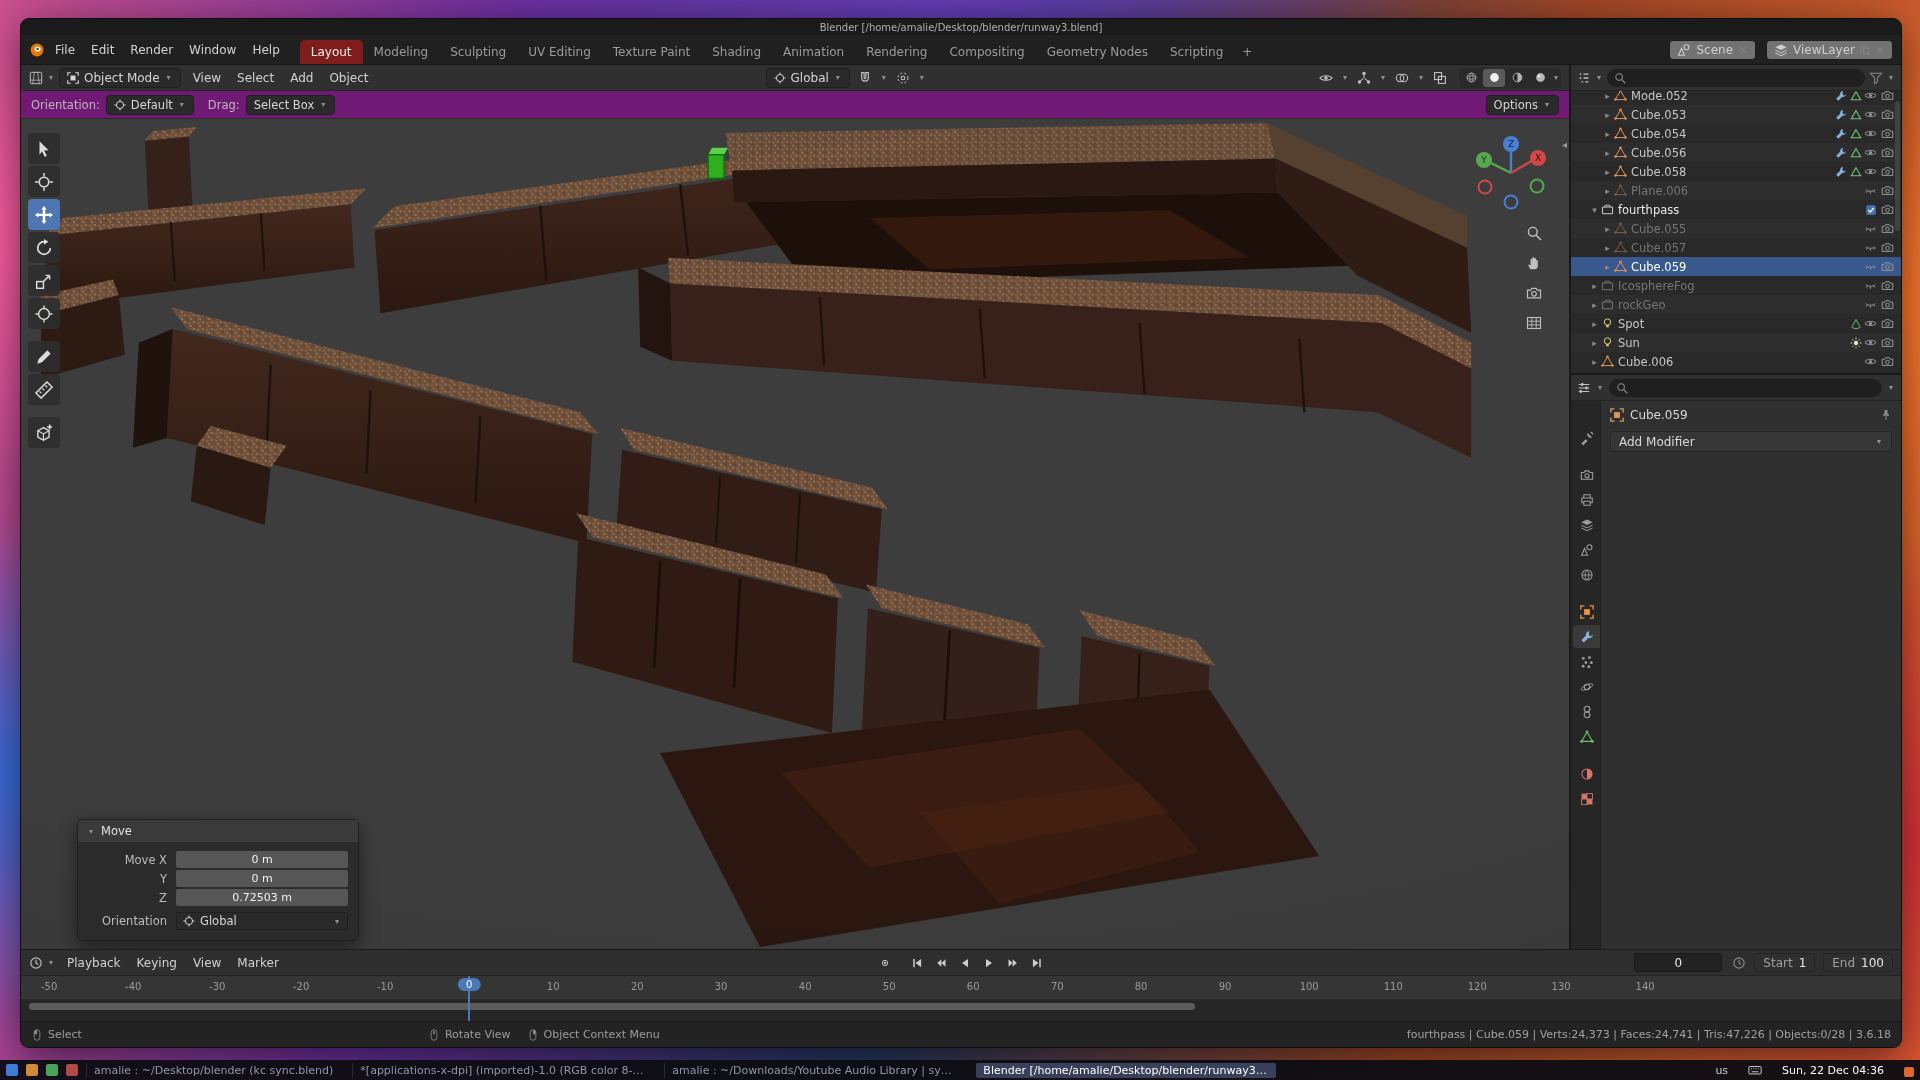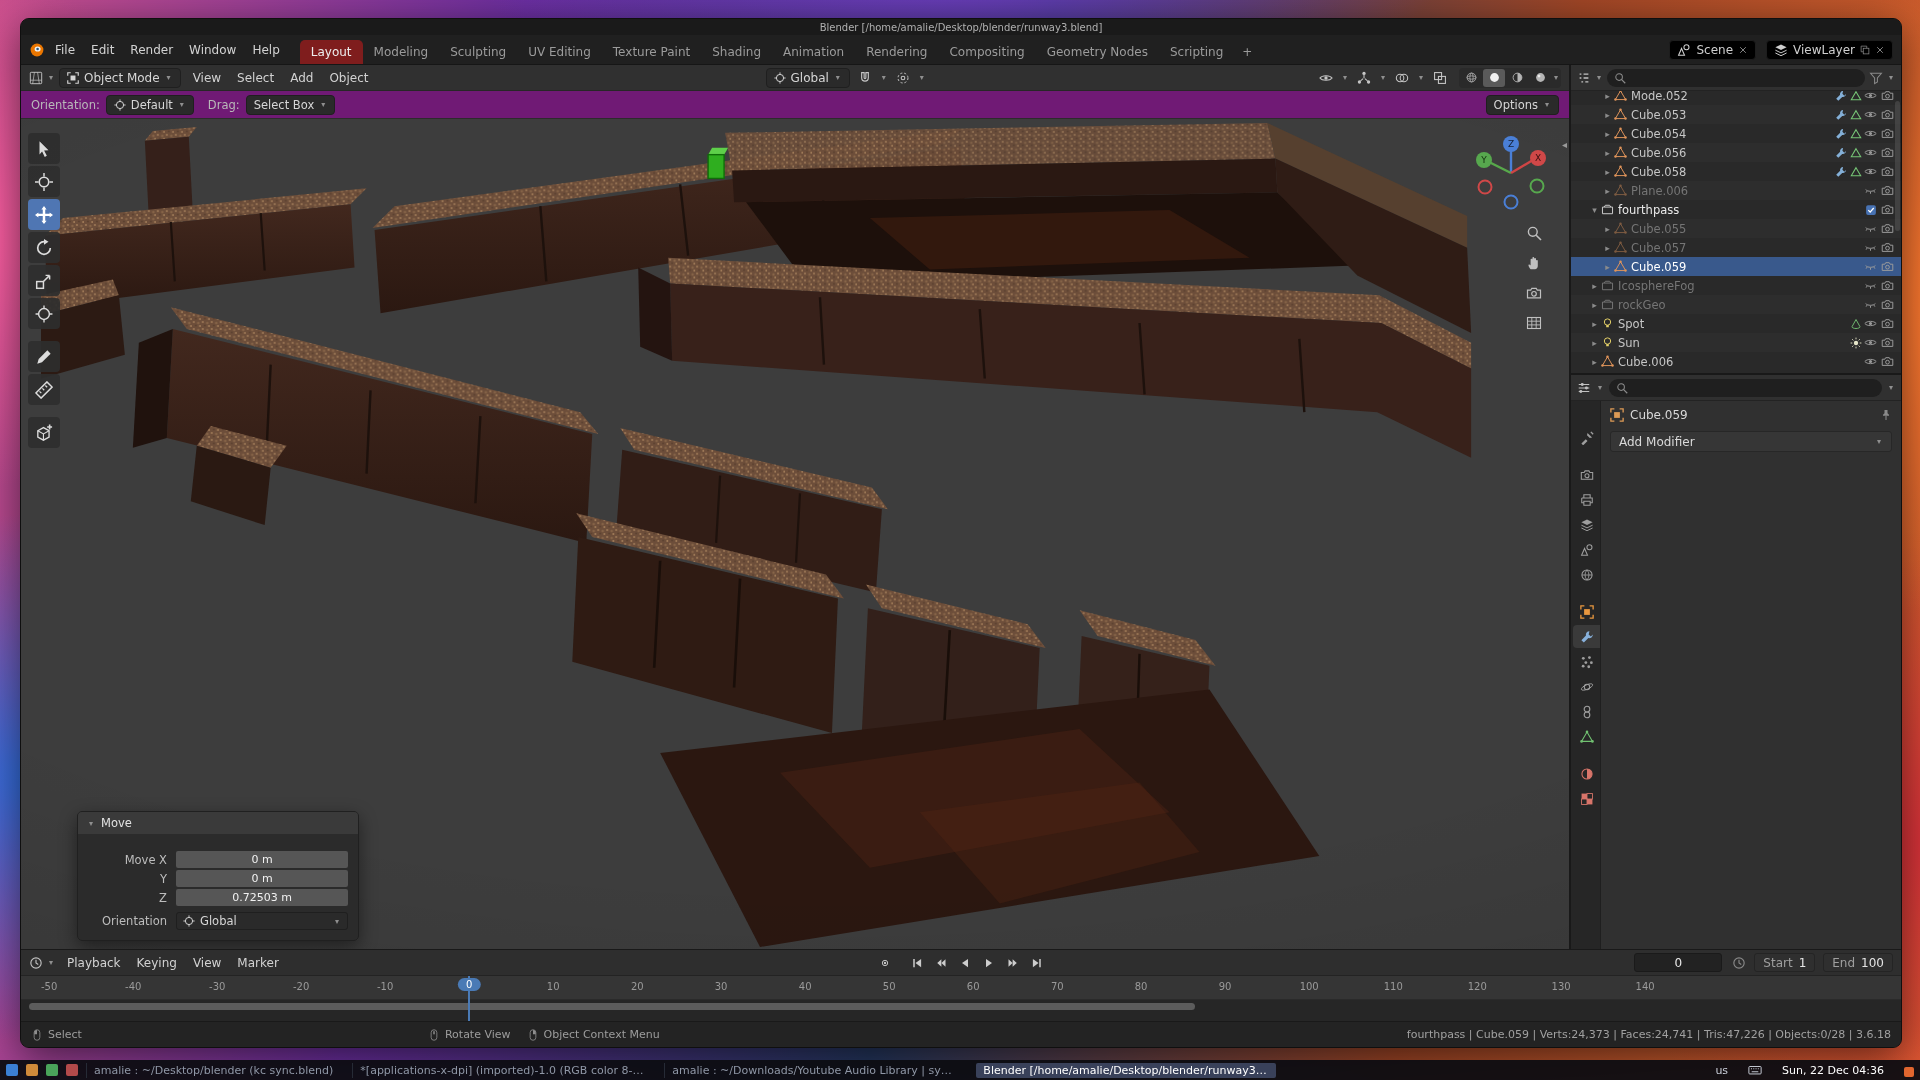--- a/index.html
+++ b/index.html
@@ -35,21 +35,21 @@
     font-size:10px;color:#b0b0b0;flex:none}
 
   
   .topbar{height:30px;background:#202020;display:flex;align-items:center;padding:0 8px;gap:2px;
     border-bottom:1px solid #161616;flex:none}
   .mi{padding:3px 8px;border-radius:3px;color:#d2d2d2;white-space:nowrap}
   .wsrow{display:flex;margin-left:10px;align-self:flex-end;height:26px;align-items:flex-end}
   .ws{padding:5px 11px;color:#9b9b9b;white-space:nowrap}
   .ws.active{background:#7f1d1d;color:#ededed;border-radius:5px 5px 0 0}
   .ws.add{padding:5px 8px}
-  .scnfield{display:flex;align-items:center;gap:5px;background:#000000;border:1px solid #1d1d1d;border-radius:4px;
+  .scnfield{display:flex;align-items:center;gap:5px;background:#737373;border:1px solid #1d1d1d;border-radius:4px;
     padding:2px 7px;margin-left:8px;color:#cfcfcf;white-space:nowrap}
 
   
   .main{flex:1;display:flex;min-height:0}
   .vp{flex:1;display:flex;flex-direction:column;min-width:0;position:relative}
   .vp-header{height:26px;background:#303030;border-bottom:1px solid #272727;display:flex;align-items:center;
     padding:0 8px;gap:4px;flex:none}
   .hicon{color:#c2c2c2}
   .pill{display:flex;align-items:center;gap:5px;background:#2a2a2a;border:1px solid #1f1f1f;border-radius:4px;
     padding:2px 7px;color:#d6d6d6;white-space:nowrap}
@@ -76,21 +76,21 @@
   .gizmo{position:absolute;top:12px;right:16px;width:84px;height:84px;z-index:2}
   .vp-sideicons{position:absolute;top:106px;right:27px;display:flex;flex-direction:column;gap:14px;
     color:#c0c0c0;align-items:center;z-index:2}
   .collapse-arrow{position:absolute;top:20px;right:2px;color:#9a9a9a;font-size:10px;z-index:2}
 
   
   .move-panel{position:absolute;left:56px;bottom:8px;width:282px;background:rgba(42,42,42,.97);
     border:1px solid #202020;border-radius:5px;box-shadow:0 6px 18px rgba(0,0,0,.45);
     font-size:11.5px;overflow:hidden;z-index:3}
   .mv-head{display:flex;align-items:center;gap:6px;background:#3a3a3a;padding:4px 9px;color:#e2e2e2}
-  .mv-body{padding:15px 10px 10px}
+  .mv-body{padding:7px 10px 10px}
   .mv-row{display:flex;align-items:center;margin-top:2px}
   .mv-label{width:88px;text-align:right;padding-right:9px;color:#bdbdbd;flex:none}
   .mv-val{flex:1;background:#565656;border-radius:2px;height:17px;line-height:17px;text-align:center;
     color:#f1f1f1;font-size:11px}
   .mv-dd{flex:1;display:flex;align-items:center;gap:5px;background:#2a2a2a;border:1px solid #1f1f1f;
     border-radius:3px;height:18px;padding:0 6px;color:#d6d6d6}
   .mv-check{display:flex;align-items:center;gap:7px;margin:6px 0 0 97px;color:#c3c3c3}
   .cbx{width:13px;height:13px;background:#242424;border:1px solid #171717;border-radius:3px;flex:none}
 
   

